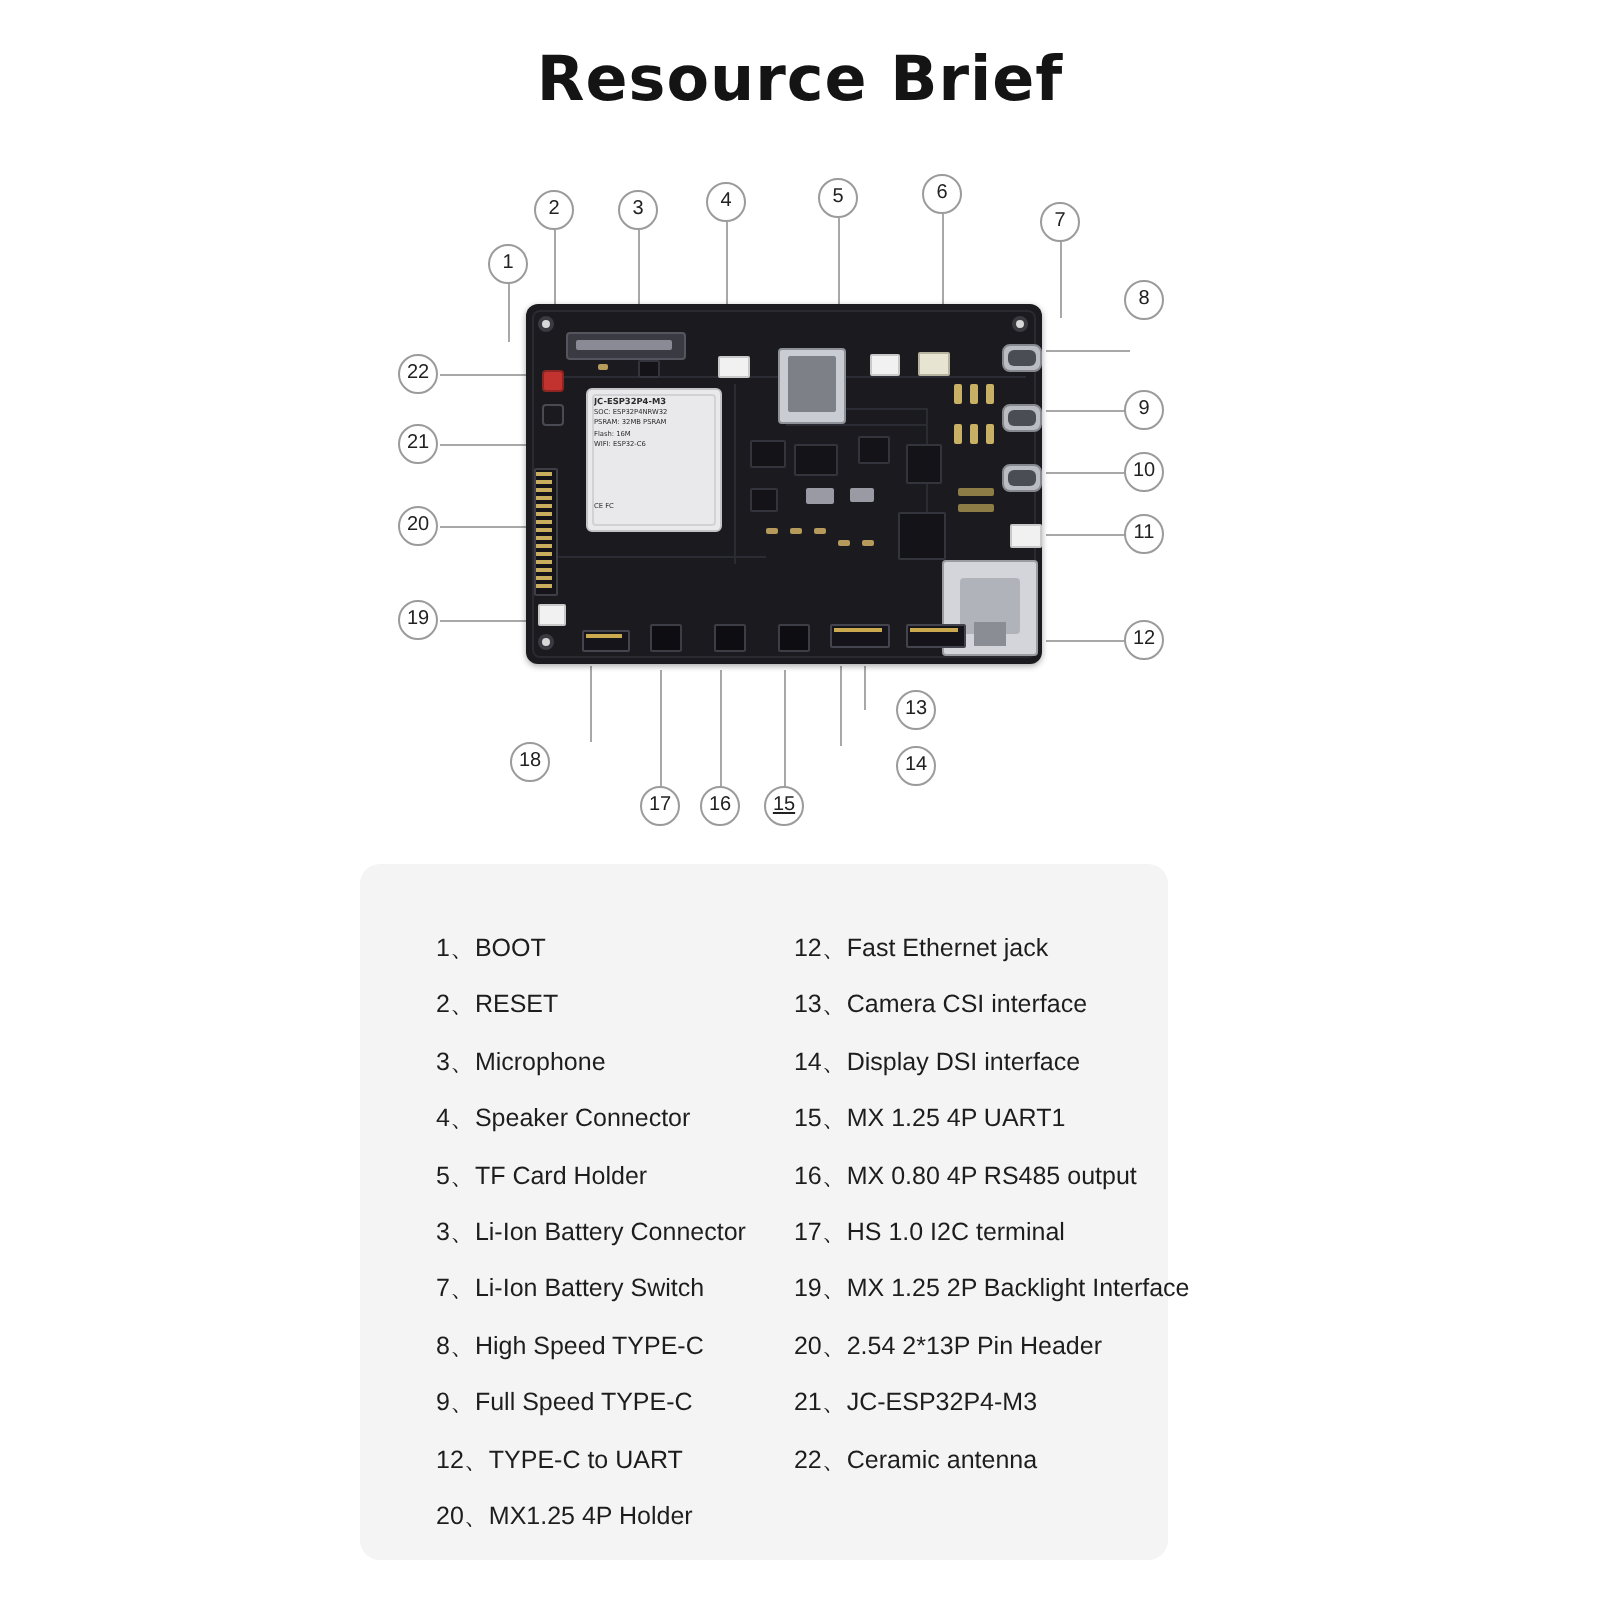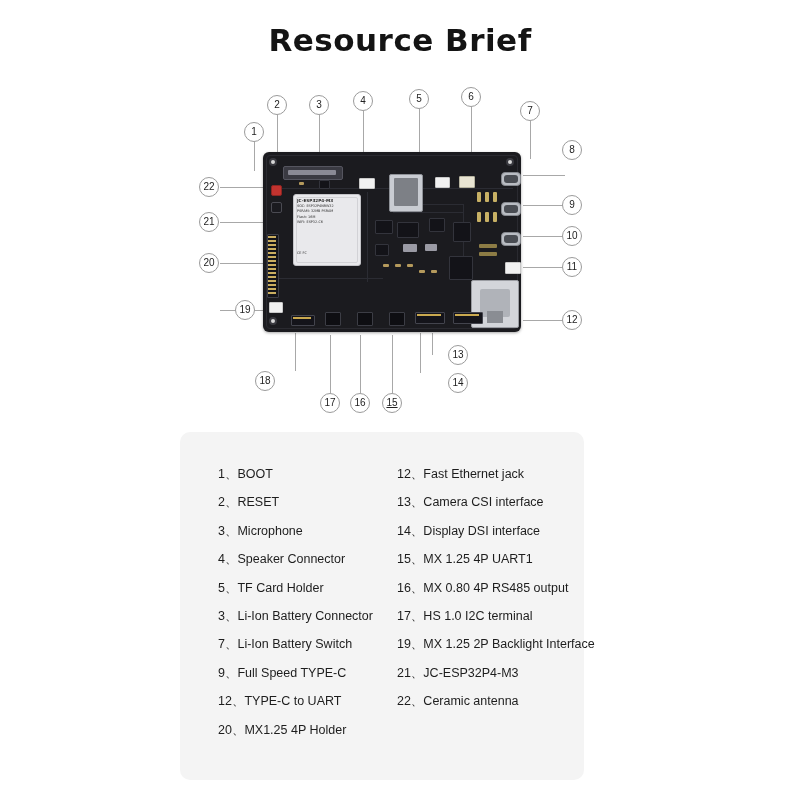--- a/index.html
+++ b/index.html
@@ -423,47 +423,49 @@
     <div class="cal" style="left:382px; top:110px;">9</div>
     <div class="cal" style="left:382px; top:141px;">10</div>
     <div class="cal" style="left:382px; top:172px;">11</div>
     <div class="cal" style="left:382px; top:225px;">12</div>
     <div class="cal" style="left:268px; top:260px;">13</div>
     <div class="cal" style="left:268px; top:288px;">14</div>
     <div class="cal" style="left:202px; top:308px;text-decoration:underline;">15</div>
     <div class="cal" style="left:170px; top:308px;">16</div>
     <div class="cal" style="left:140px; top:308px;">17</div>
     <div class="cal" style="left:75px;  top:286px;">18</div>
-    <div class="cal" style="left:19px;  top:215px;margin-left:36px;">19</div>
+    <div class="cal" style="left:19px;  top:215px;">19</div>
     <div class="cal" style="left:19px;  top:168px;">20</div>
     <div class="cal" style="left:19px;  top:127px;">21</div>
     <div class="cal" style="left:19px;  top:92px;">22</div>
   </div>
 
   <div class="legend">
     <div class="legend-cols">
       <div class="legend-col">
         <div class="legend-item">1、BOOT</div>
         <div class="legend-item">2、RESET</div>
         <div class="legend-item">3、Microphone</div>
         <div class="legend-item">4、Speaker Connector</div>
         <div class="legend-item">5、TF Card Holder</div>
         <div class="legend-item">3、Li-Ion Battery Connector</div>
         <div class="legend-item">7、Li-Ion Battery Switch</div>
+        <div class="legend-item">8、High Speed TYPE-C</div>
         <div class="legend-item">9、Full Speed TYPE-C</div>
         <div class="legend-item">12、TYPE-C to UART</div>
         <div class="legend-item">20、MX1.25 4P Holder</div>
       </div>
       <div class="legend-col">
         <div class="legend-item">12、Fast Ethernet jack</div>
         <div class="legend-item">13、Camera CSI interface</div>
         <div class="legend-item">14、Display DSI interface</div>
         <div class="legend-item">15、MX 1.25 4P UART1</div>
         <div class="legend-item">16、MX 0.80 4P RS485 output</div>
         <div class="legend-item">17、HS 1.0 I2C terminal</div>
         <div class="legend-item">19、MX 1.25 2P Backlight Interface</div>
+        <div class="legend-item">20、2.54 2*13P Pin Header</div>
         <div class="legend-item">21、JC-ESP32P4-M3</div>
         <div class="legend-item">22、Ceramic antenna</div>
       </div>
     </div>
   </div>
 
 </div>
 
 </body></html>

